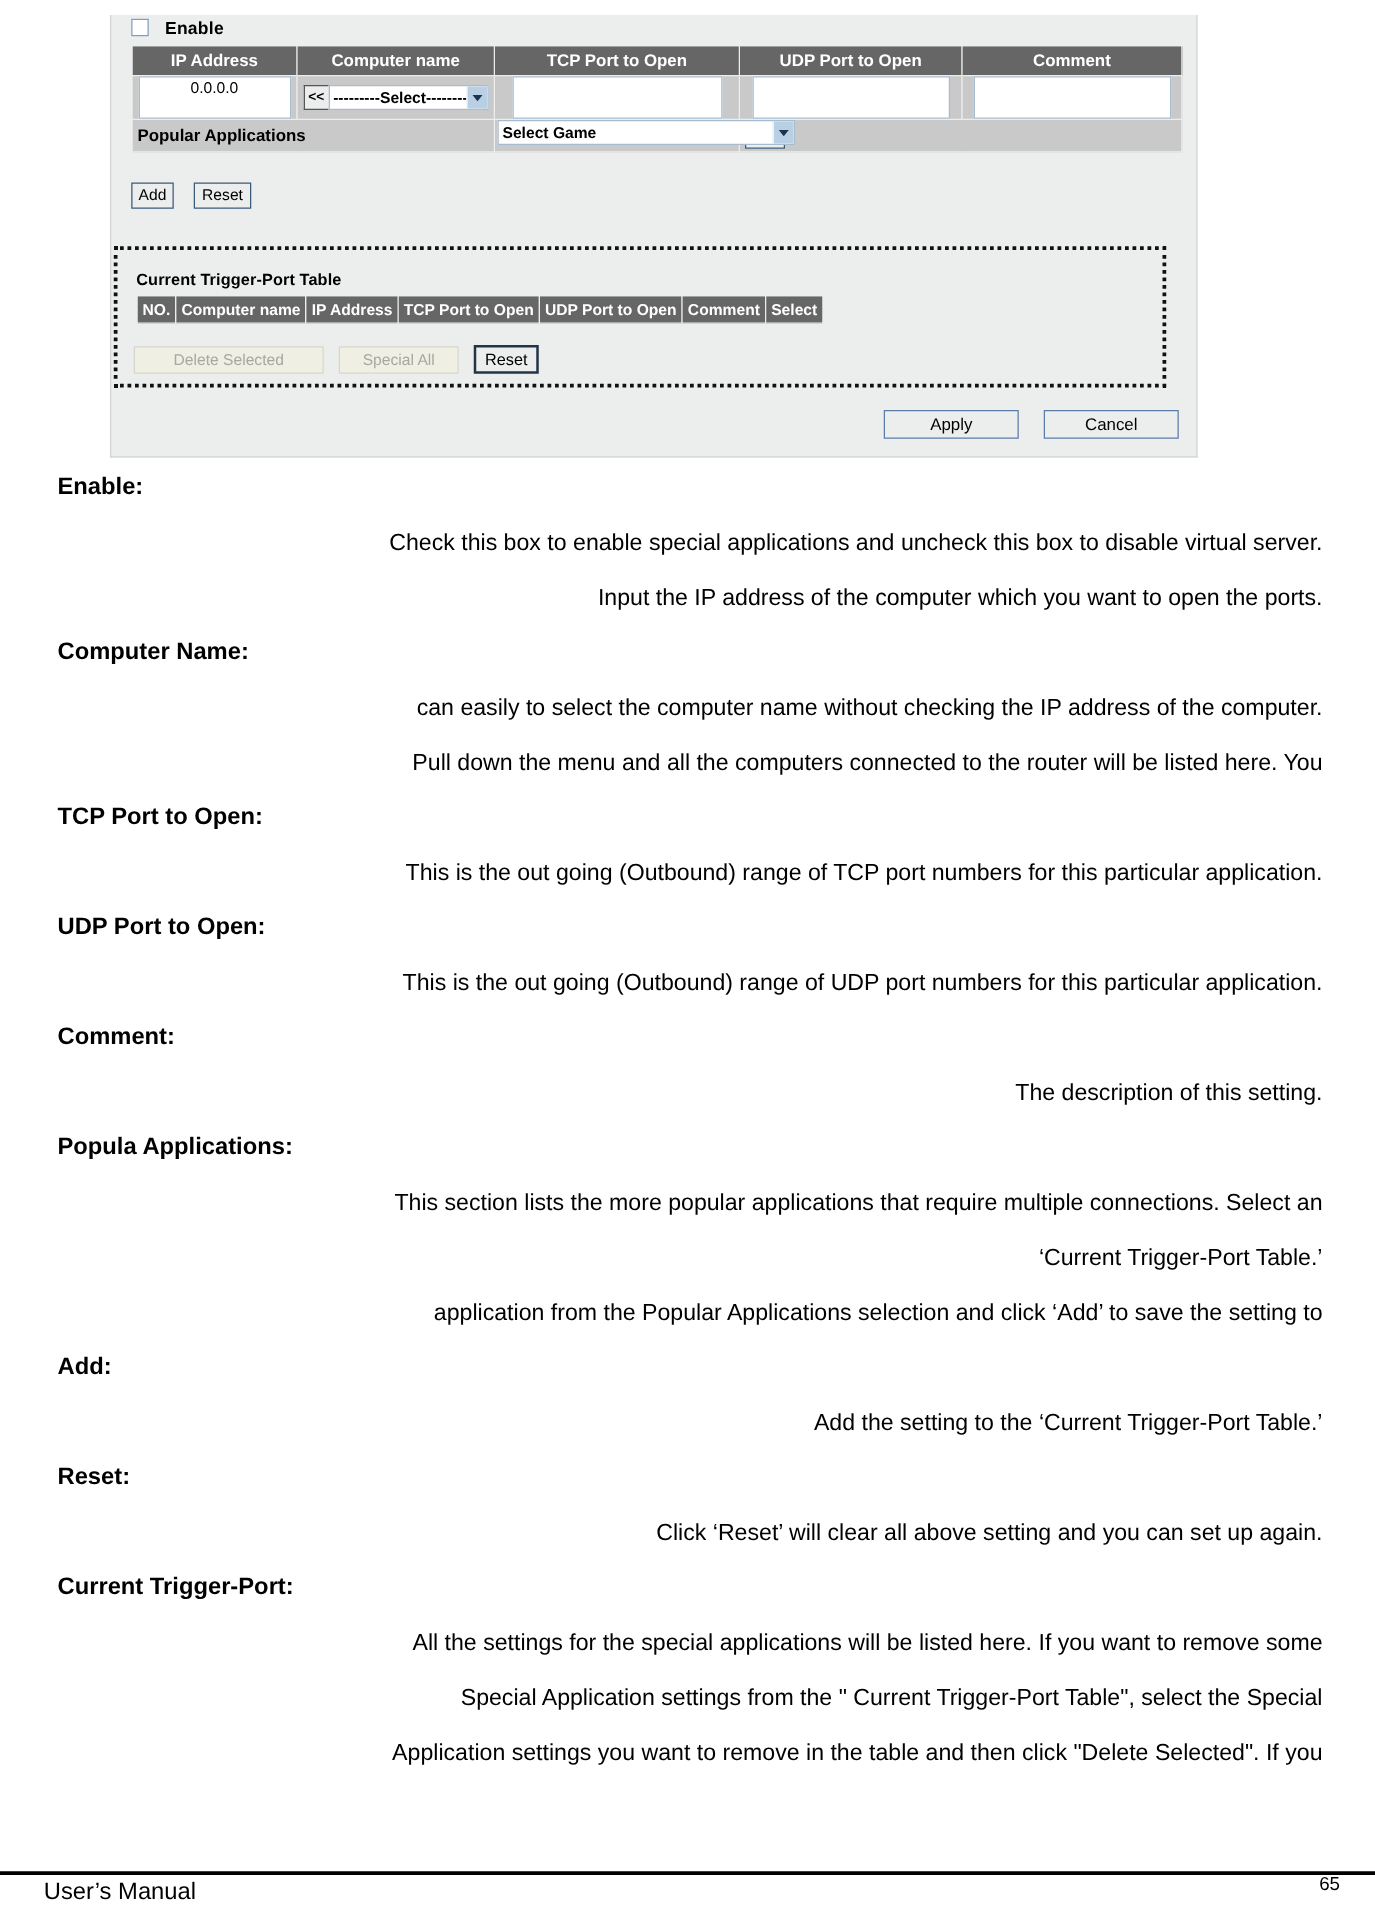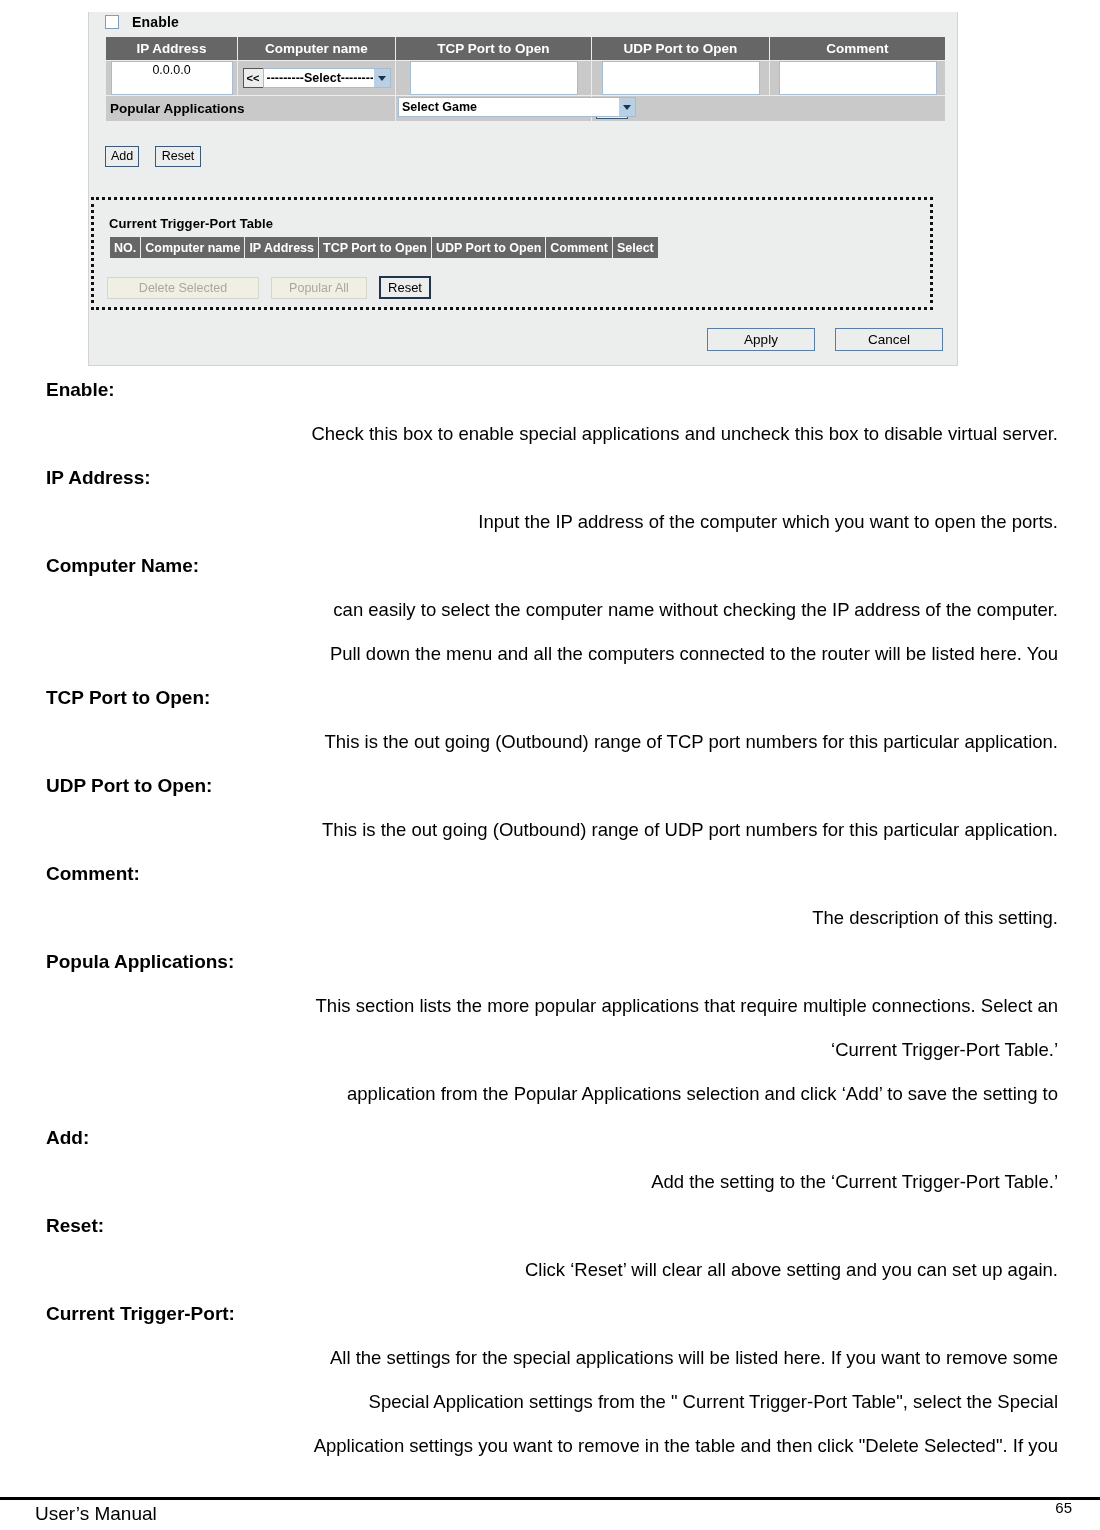--- a/index.html
+++ b/index.html
@@ -333,35 +333,34 @@
           <th>IP Address</th>
           <th>TCP Port to Open</th>
           <th>UDP Port to Open</th>
           <th>Comment</th>
           <th>Select</th>
         </tr>
       </tbody>
         </table>
       <div class="delrow">
         <span class="btn-dis btn-dis-w1">Delete Selected</span>
-        <span class="btn-dis btn-dis-w2">Popular All</span>
+        <span class="btn-dis btn-dis-w2">Special All</span>
         <span class="btn-reset2">Reset</span>
       </div>
     </div>
 
     <div class="applyrow">
       <span class="btn-big">Apply</span>
       <span class="btn-big">Cancel</span>
     </div>
   </div>
 
   <div class="body">
       <p class="hd">Enable:</p>
       <p class="tx">Check this box to enable special applications and uncheck this box to disable virtual server.</p>
-      <p class="hd">IP Address:</p>
       <p class="tx">Input the IP address of the computer which you want to open the ports.</p>
       <p class="hd">Computer Name:</p>
       <p class="tx">can easily to select the computer name without checking the IP address of the computer.</p>
       <p class="tx">Pull down the menu and all the computers connected to the router will be listed here. You</p>
       <p class="hd">TCP Port to Open:</p>
       <p class="tx">This is the out going (Outbound) range of TCP port numbers for this particular application.</p>
       <p class="hd">UDP Port to Open:</p>
       <p class="tx">This is the out going (Outbound) range of UDP port numbers for this particular application.</p>
       <p class="hd">Comment:</p>
       <p class="tx">The description of this setting.</p>

